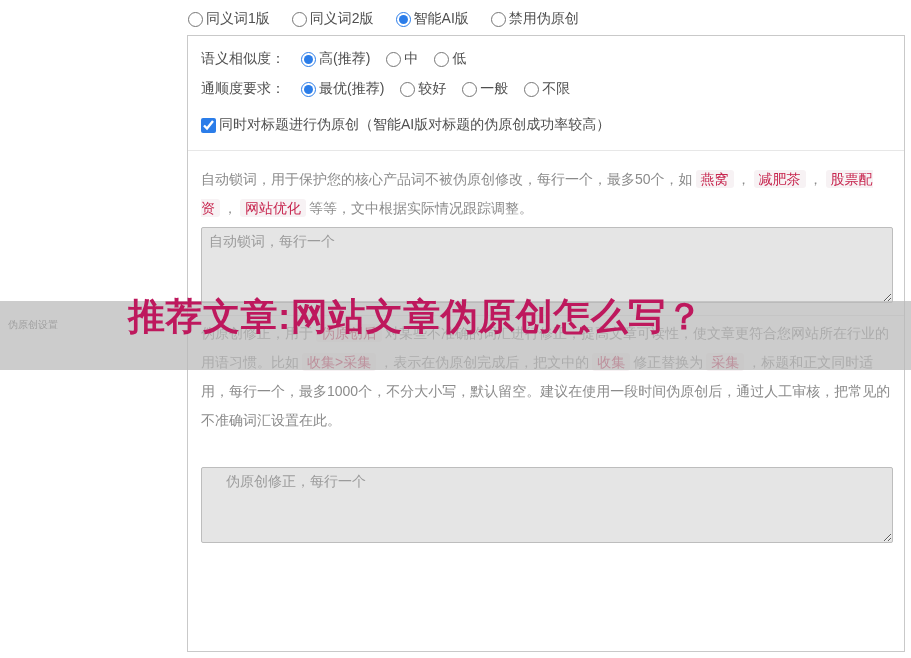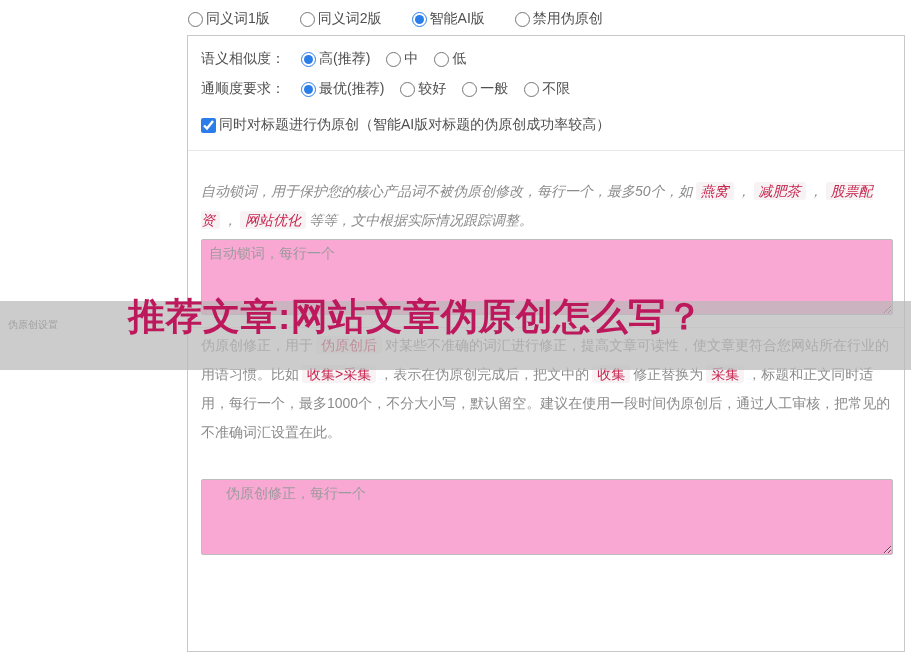--- a/index.html
+++ b/index.html
@@ -4,45 +4,45 @@
 <style>
   * { box-sizing: border-box; margin: 0; padding: 0; }
   html,body { background:#fff; }
   body { font-family: "Liberation Sans", "DejaVu Sans", sans-serif; }
   .canvas { position:relative; width:911px; height:658px; background:#fff; overflow:hidden; }
 
   
   .side-label { position:absolute; left:8px; top:318px; font-size:10px; color:#5e5e5e; z-index:1; }
 
   
-  .version-row { position:absolute; left:188px; top:10px; display:flex; gap:30px; align-items:center; }
+  .version-row { position:absolute; left:188px; top:10px; display:flex; gap:22px; align-items:center; }
   .radio-item, .check-item { display:inline-flex; align-items:center; gap:3px; font-size:14px; color:#4f4f4f; cursor:pointer; }
   input[type=radio], input[type=checkbox] { width:15px; height:15px; accent-color:#2b7de9; margin:0; }
 
   
   .panel { position:absolute; left:187px; top:35px; width:718px; height:617px; border:1px solid #c9c9c9; background:#fff; padding:8px 13px 0 13px; overflow:hidden; }
 
   .opt-row { display:flex; align-items:center; gap:16px; height:30px; font-size:14px; color:#4f4f4f; }
   .opt-row .row-label { color:#4f4f4f; }
 
   .para { font-size:14px; line-height:27px; color:#8b8b8b; margin-top:8px; }
   .txt-green { color:#089408; }
   .txt-red { color:#ff0000; }
   .txt-gray { color:#8b8b8b; }
   .demo-link { color:#0000ee; text-decoration:underline; cursor:pointer; }
 
   .title-check-row { margin-top:8px; height:26px; display:flex; }
   .divider { border:none; border-top:1px solid #e7e7e7; margin:12px -13px 0 -13px; }
 
   .code-word { color:#c7254e; background:#f7f2f4; border-radius:3px; padding:1px 5px; margin:0 3px; font-size:14px; }
 
-  .lock-para { margin-top:26px; line-height:29px;font-style:italic; }
+  .lock-para { margin-top:14px; line-height:29px; }
   .fix-para { margin-top:3px; line-height:29px; }
 
-  textarea { display:block; width:692px; height:76px; margin-top:4px; border:1px solid #bdbdbd; border-radius:2px; font-size:14px; color:#555; padding:5px 7px; font-family:"Liberation Sans","DejaVu Sans",sans-serif; resize:both; background:#f9a8d4; }
+  textarea { display:block; width:692px; height:76px; margin-top:4px; border:1px solid #bdbdbd; border-radius:2px; font-size:14px; color:#555; padding:5px 7px; font-family:"Liberation Sans","DejaVu Sans",sans-serif; resize:both; background:#e5e5e5; }
   textarea::placeholder { color:#9b9b9b; }
   .fix-area { margin-top:32px;padding-left:24px; }
 
   
   .overlay-band { position:absolute; left:0; top:301px; width:911px; height:69px; background:rgba(184,184,184,0.72); z-index:5; pointer-events:none; }
   .overlay-title { position:absolute; left:128px; top:292px; z-index:6; font-size:37px; font-weight:700; color:#be185d; letter-spacing:0.5px; white-space:nowrap; pointer-events:none; }
 </style>
 </head>
 <body>
 

